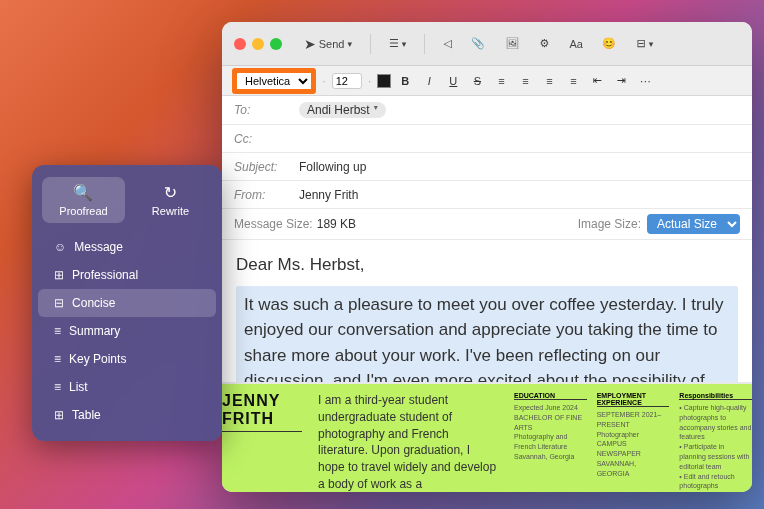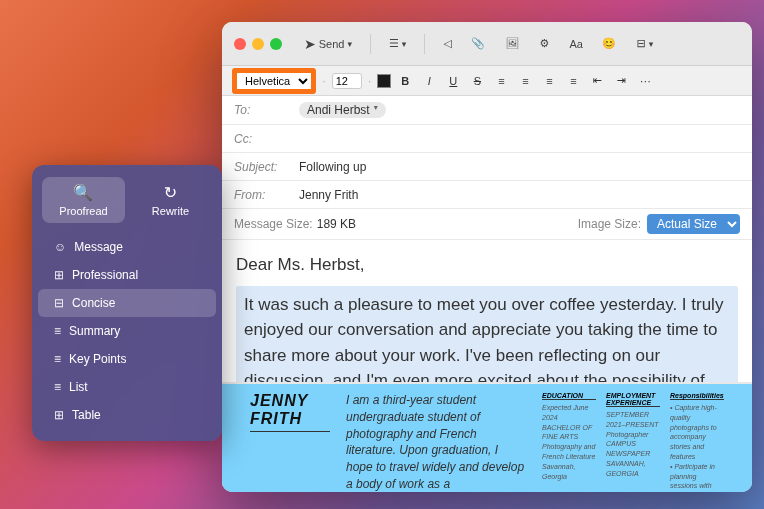--- a/index.html
+++ b/index.html
@@ -176,29 +176,28 @@
     .email-body .highlighted {
       background: #dce9f8;
       padding: 6px 8px;
       border-radius: 2px;
       margin-bottom: 8px;
     }
 
     
     .cv-preview {
       flex-shrink: 0;
-      background: #7dd3fc;
+      background: #bef264;
       border-top: 2px solid #e8e8e8;
       height: 110px;
       overflow: hidden;
       display: flex;
       font-size: 9px;
-      padding: 8px 28px;
+      padding: 8px 0;
       gap: 16px;
-      font-style: italic;
     }
     .cv-name {
       font-size: 16px;
       font-weight: 900;
       color: #111;
       letter-spacing: 1px;
       line-height: 1.1;
       min-width: 80px;
     }
     .cv-name-sub {

